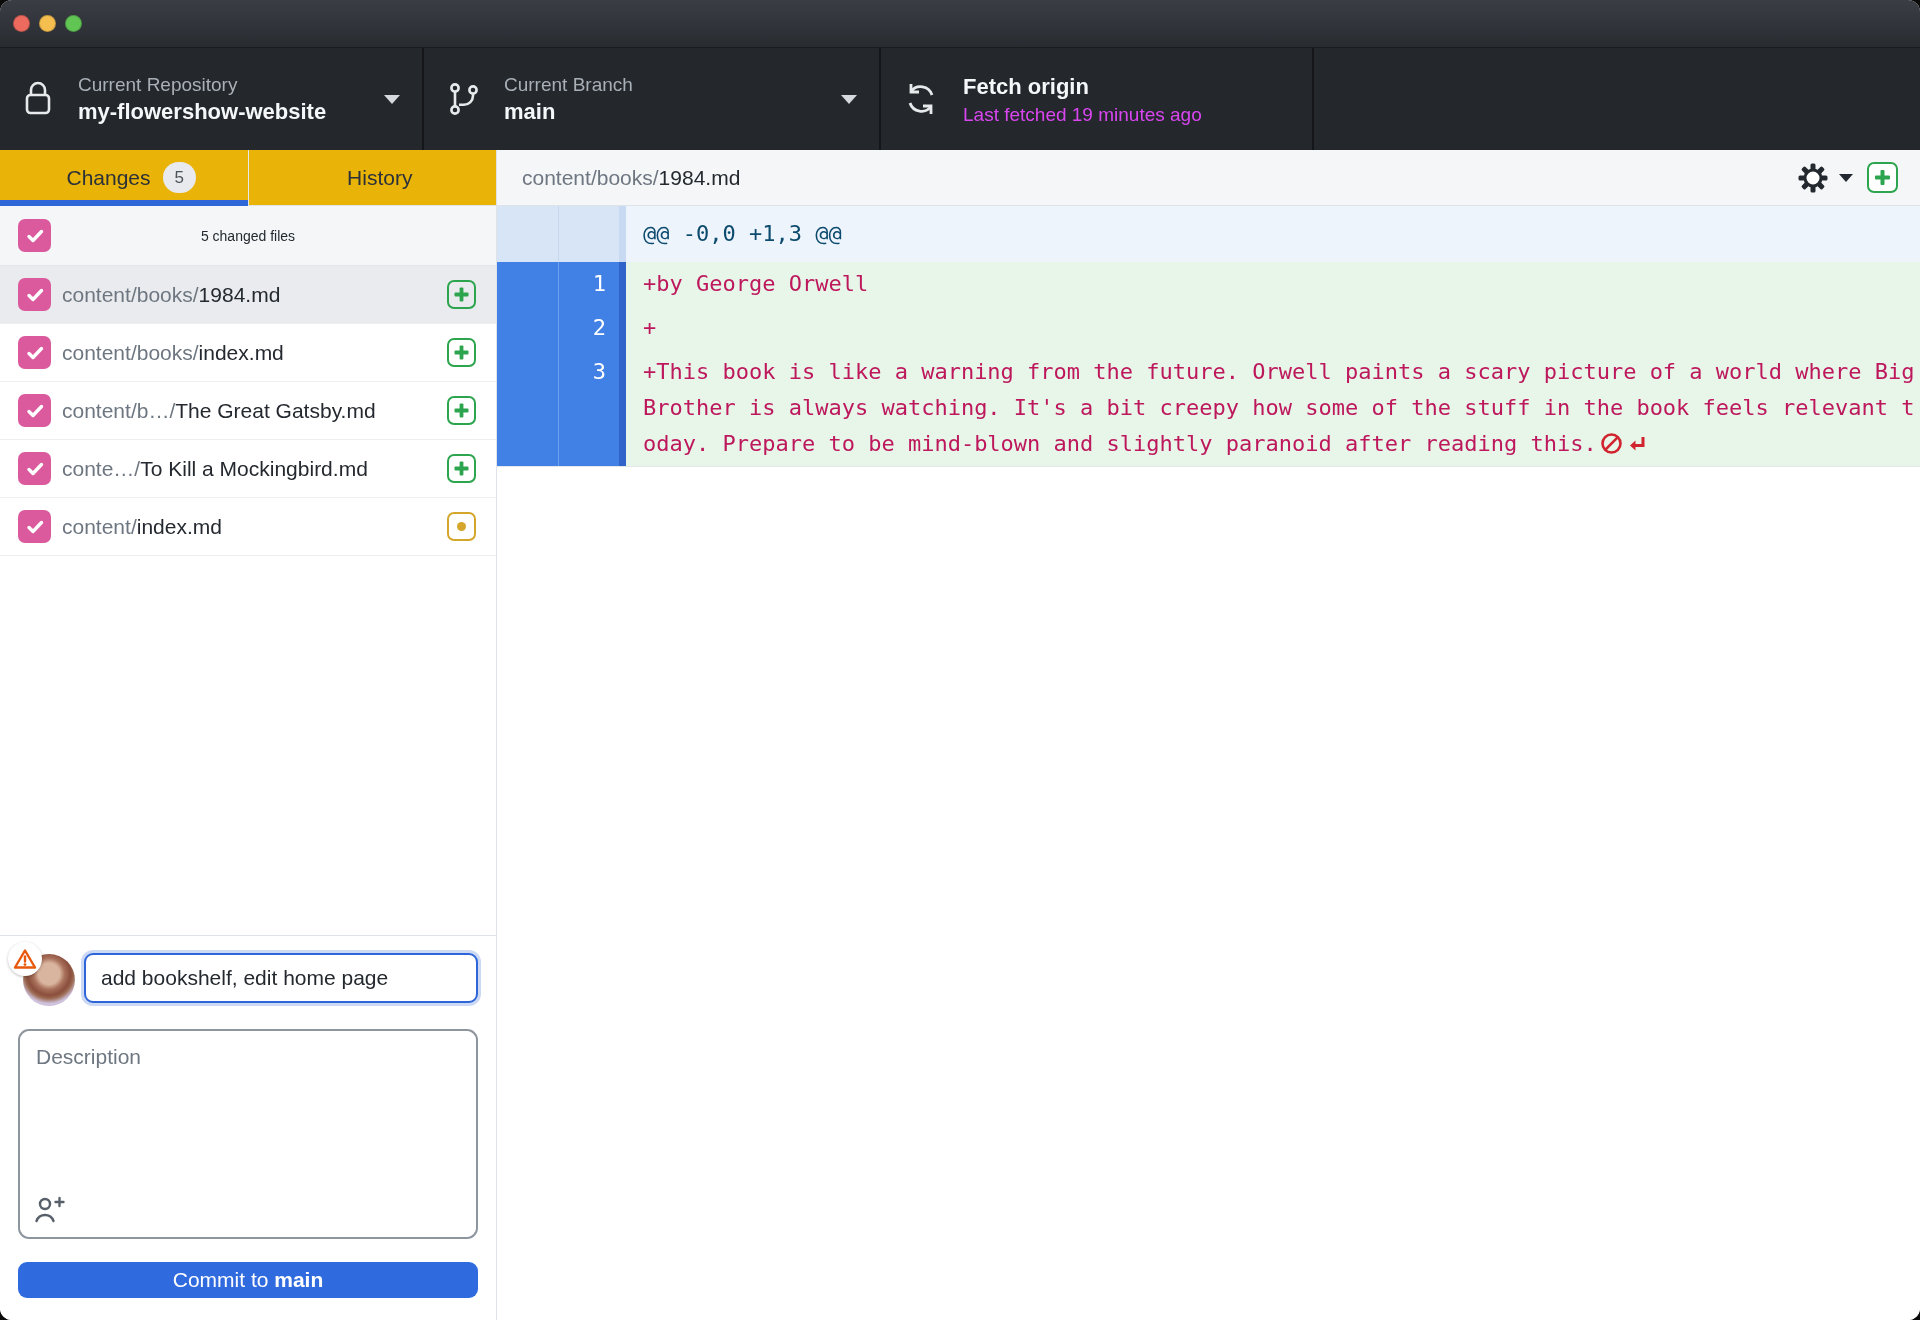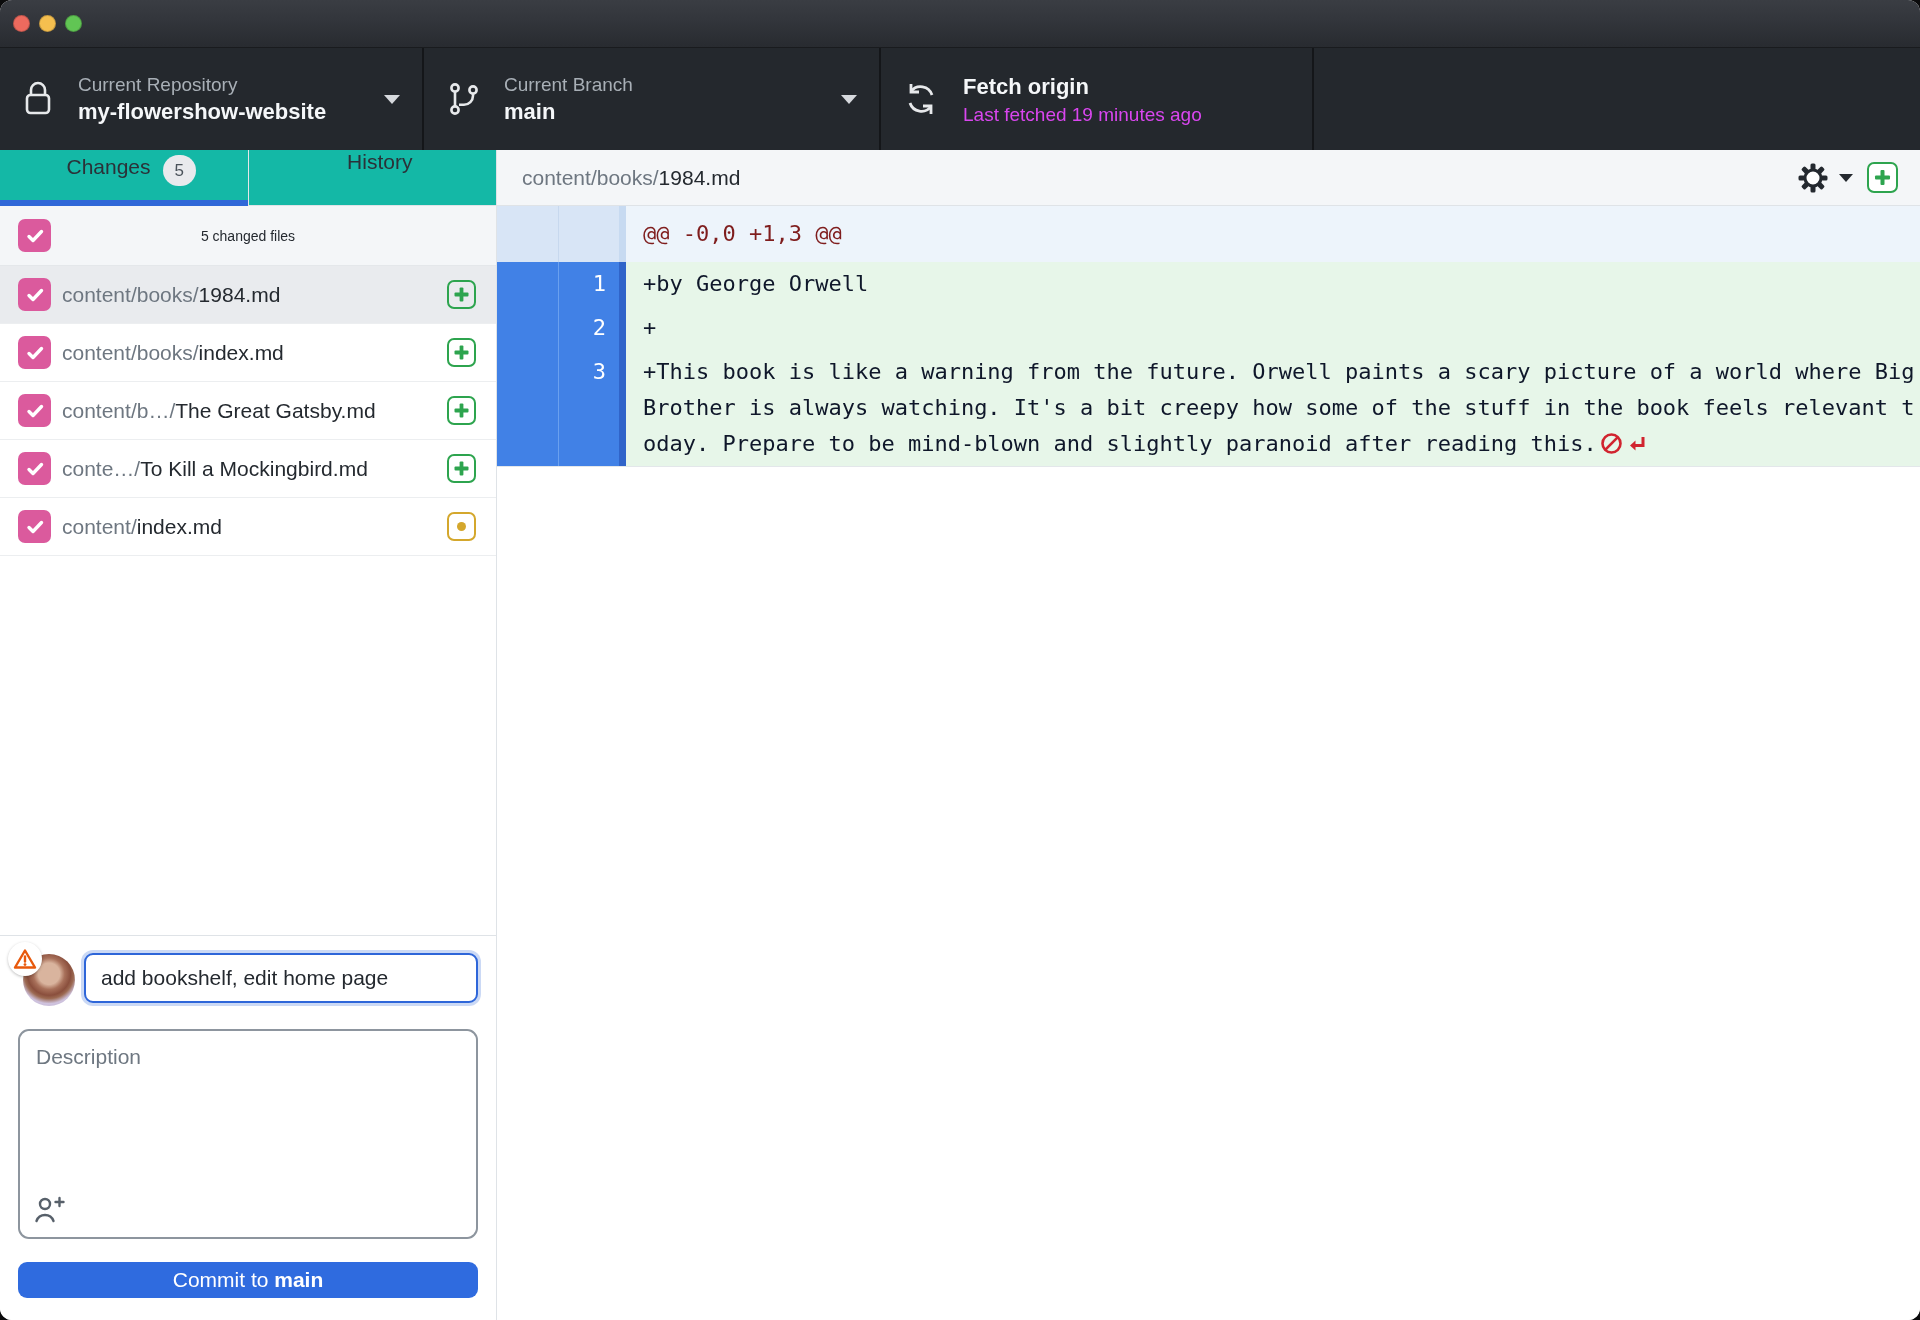--- a/index.html
+++ b/index.html
@@ -25,21 +25,21 @@
   .chev-down{width:0;height:0;border-left:8px solid transparent;border-right:8px solid transparent;border-top:9px solid #d6d9dd;margin-left:12px;}
   .tb-rest{flex:1;}
 
   
   .main{flex:1;display:flex;min-height:0;}
   .sidebar{width:497px;flex:0 0 497px;border-right:1px solid #dfe3e7;display:flex;flex-direction:column;background:#fff;}
   .diffpane{flex:1;display:flex;flex-direction:column;min-width:0;background:#fff;}
 
   
   .tabbar{height:56px;flex:0 0 56px;display:flex;}
-  .tab{flex:1;display:flex;align-items:flex-start;justify-content:center;position:relative;font-size:21px;color:#2b3138;background:#14b8a6;border-bottom:1px solid #dfe3e7;cursor:pointer;padding-left:15px;}
+  .tab{flex:1;display:flex;align-items:center;justify-content:center;position:relative;font-size:21px;color:#2b3138;background:#eab308;border-bottom:1px solid #dfe3e7;cursor:pointer;padding-left:15px;}
   .tab + .tab{border-left:1px solid #e4e7ea;}
   .tab.active{border-bottom:6px solid #2f67d8;padding-top:5px;}
   .tab-badge{margin-left:12px;background:#e9eaed;color:#4a525a;border-radius:16px;font-size:17px;line-height:17px;padding:7px 12px;}
   .tab-badge:empty{display:none;}
 
   
   .files-header{height:60px;flex:0 0 60px;background:#f4f6f8;border-bottom:1px solid #e4e7ea;display:flex;align-items:center;position:relative;padding:0 18px;}
   .files-header-label{position:absolute;left:0;right:0;text-align:center;font-size:14px;color:#24292f;}
   .checkbox{width:33px;height:33px;border-radius:7px;background:#db5a9d;display:flex;align-items:center;justify-content:center;flex:0 0 33px;cursor:pointer;}
   .file-row{height:58px;display:flex;align-items:center;padding:0 20px 0 18px;border-bottom:1px solid #eceef0;background:#fff;cursor:pointer;}
@@ -74,25 +74,25 @@
   .gear-btn{display:flex;align-items:center;cursor:pointer;}
   .gear-chev{width:0;height:0;border-left:7px solid transparent;border-right:7px solid transparent;border-top:8px solid #24292f;margin-left:10px;}
   .add-all-btn{width:31px;height:31px;border:2.5px solid #2da44e;border-radius:7px;display:flex;align-items:center;justify-content:center;cursor:pointer;background:#fff;}
 
   .diff-body{font-family:"DejaVu Sans Mono",monospace;font-size:22px;}
   .diff-row{display:flex;align-items:stretch;}
   .gut{flex:0 0 auto;}
   .gut.old{width:62px;border-right:1px solid #6aa0ef;}
   .gut.new{width:67px;border-right:7px solid #3064c9;text-align:right;padding:4px 13px 0 0;color:#fff;line-height:36px;}
   .diff-row .gut{background:#4181e6;cursor:pointer;}
-  .code{flex:1;min-width:0;background:#e7f6e9;padding:4px 0 4px 17px;line-height:36px;color:#0f172a;white-space:pre-wrap;word-break:break-all;}
+  .code{flex:1;min-width:0;background:#e7f6e9;padding:4px 0 4px 17px;line-height:36px;color:#be185d;white-space:pre-wrap;word-break:break-all;}
   .diff-row.hunk .gut{background:#d8e5f6;}
   .diff-row.hunk .gut.old{border-right-color:#c7d8ee;}
   .diff-row.hunk .gut.new{border-right-color:#c7daf1;}
-  .diff-row.hunk .code{background:#edf4fb;color:#7f1d1d;padding-top:10px;padding-bottom:10px;}
+  .diff-row.hunk .code{background:#edf4fb;color:#0c4a6e;padding-top:10px;padding-bottom:10px;}
   .diff-row:last-child{border-bottom:1px solid #e3e7ea;}
   .nl-icons{white-space:nowrap;}
   .nl-icons svg{vertical-align:-4px;margin-left:3px;}
 </style>
 </head>
 <body>
 
 <div class="window">
 
   <div class="titlebar">

